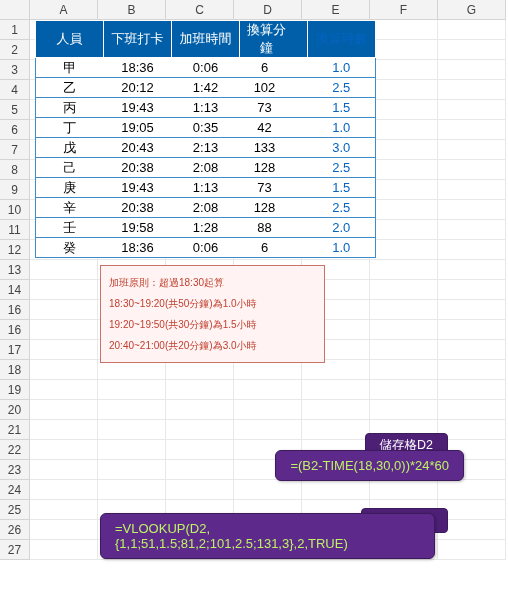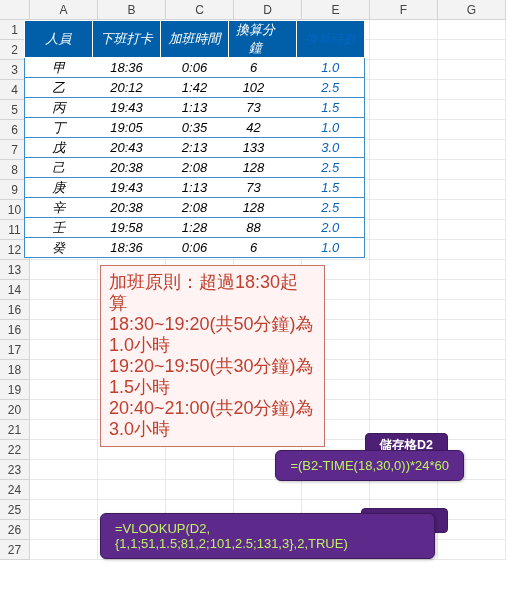--- a/index.html
+++ b/index.html
@@ -4,37 +4,37 @@
 <style>
 * { box-sizing: border-box; margin: 0; padding: 0; }
 body { font-family: "Microsoft JhengHei", Arial, sans-serif; font-size: 13px; background: #fff; width: 508px; height: 595px; overflow: hidden; position: relative; }
 
 .grid { display: grid; grid-template-columns: 30px 68px 68px 68px 68px 68px 68px 68px; grid-auto-rows: 20px; }
 .col-hdr { background: #f3f3f3; border-right: 1px solid #d4d4d4; border-bottom: 1px solid #d4d4d4; text-align: center; font-size: 12px; color: #444; line-height: 20px; }
 .row-hdr { background: #f3f3f3; border-right: 1px solid #d4d4d4; border-bottom: 1px solid #d4d4d4; text-align: center; font-size: 12px; color: #444; line-height: 20px; }
 .corner { background: #f3f3f3; border-right: 1px solid #d4d4d4; border-bottom: 1px solid #d4d4d4; }
 .cell { border-right: 1px solid #e8e8e8; border-bottom: 1px solid #e8e8e8; }
 
-.content { position: absolute; left: 24px; top: 20px; font-style: italic; }
+.content { position: absolute; left: 35px; top: 20px; }
 
 .tbl { border-collapse: collapse; }
 .tbl th { background: #005FA8; color: #fff; border: 1px solid #fff; font-weight: normal; height: 20px; text-align: center; font-size: 13px; padding: 0 4px; }
 .tbl td { border-top: 1px solid #3d8bc9; border-bottom: 1px solid #3d8bc9; border-left: none; border-right: none; height: 20px; text-align: center; font-size: 13px; background: #fff; }
 .tbl tr td:first-child { border-left: 1px solid #3d8bc9; }
 .tbl tr td:last-child { border-right: 1px solid #3d8bc9; }
 .tbl .c0 { width: 68px; }
 .tbl .c1 { width: 68px; }
 .tbl .c2 { width: 68px; }
 .tbl .c3 { width: 68px; text-align: center; padding-right: 18px; }
 .tbl .c4 { width: 68px; color: #0563C1; }
 
-.rules { position: absolute; left: 100px; top: 265px; width: 225px; border: 1.5px solid #c8736a; background: #fff4f3; padding: 6px 8px; line-height: 21px; color: #c04030; font-size: 18px; }
+.rules { position: absolute; left: 100px; top: 265px; width: 225px; border: 1.5px solid #c8736a; background: #fff4f3; padding: 6px 8px; line-height: 21px; color: #c04030; font-size: 10px; }
 
 .callout { position: absolute; background: #5d2a8c; border: 1px solid #3c1a5c; border-radius: 6px; color: #bef264; padding: 7px 14px; box-shadow: 1px 1px 3px rgba(0,0,0,0.25); font-size: 13px; }
-.label-b { position: absolute; background: #4d2076; border: 1px solid #3c1a5c; color: #fff; border-radius: 4px; padding: 3px 14px; font-size: 12.5px; font-weight: bold; }
+.label-b { position: absolute; background: #4d2076; border: 1px solid #3c1a5c; color: #fff; border-radius: 4px; padding: 3px 14px; font-size: 12.5px; }
 
 .c1-box { right: 44px; top: 450px; }
 .c1-lbl { right: 60px; top: 433px; }
 .c2-box { left: 100px; top: 513px; width: 335px; }
 .c2-lbl { right: 60px; top: 508px; padding-left: 18px; }
 </style>
 </head>
 <body>
 
 <div class="grid">

